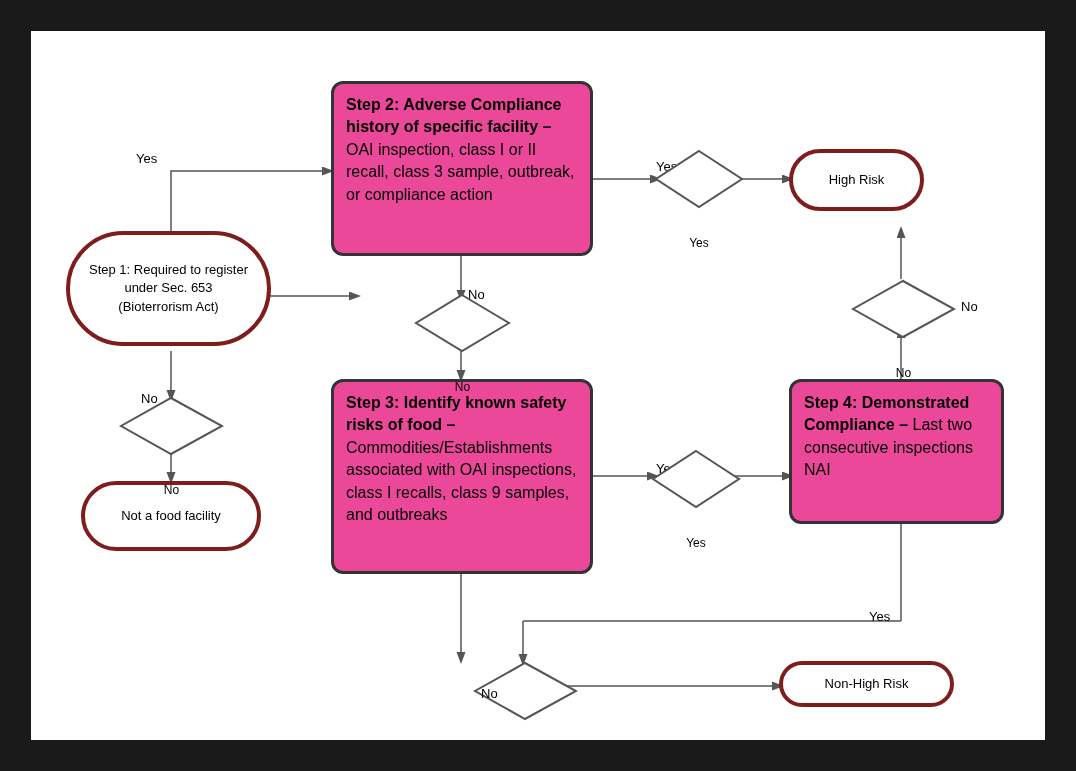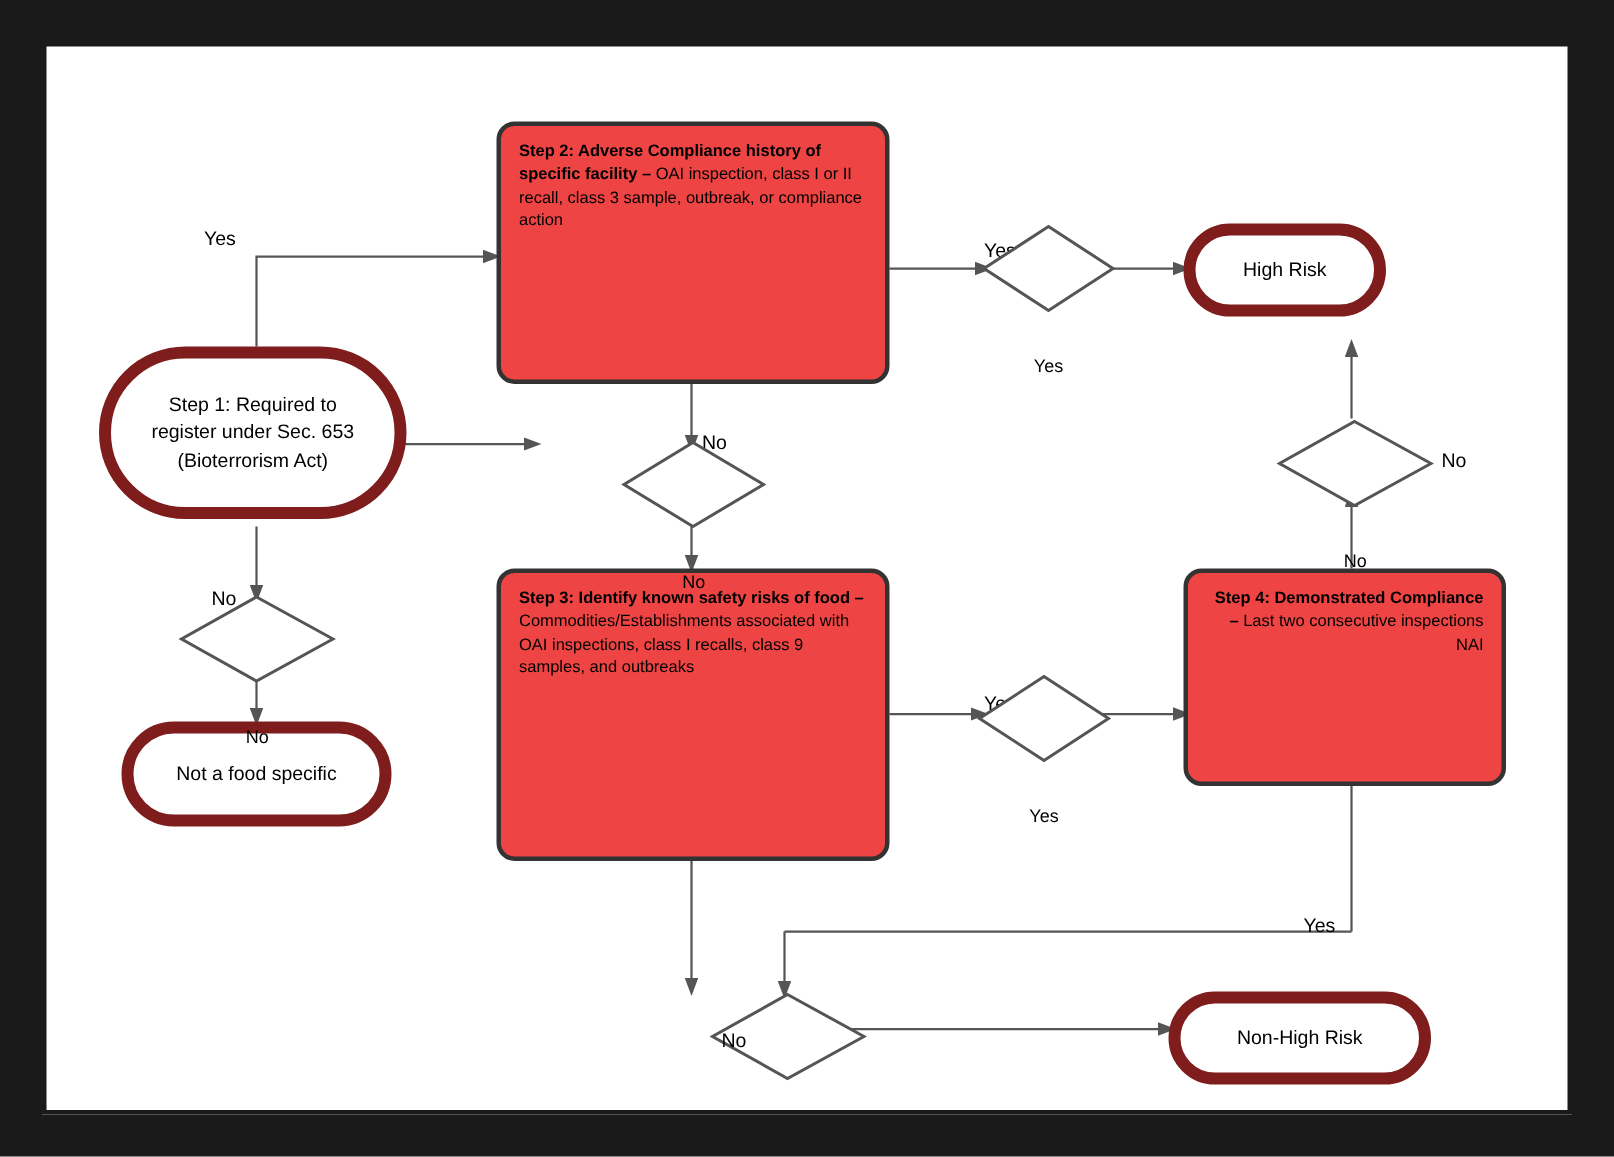--- a/index.html
+++ b/index.html
@@ -28,32 +28,32 @@
 
     
     .shape {
       position: absolute;
     }
 
     
     .box-rounded {
       border: 2px solid #333;
       border-radius: 12px;
-      background: #ef4444;
-      font-size: 11px;
+      background: #ec4899;
+      font-size: 16px;
       line-height: 1.4;
       padding: 10px 12px;
     }
     .box-rounded.thick {
       border-width: 3px;
     }
 
     
     .oval {
-      border: 8px solid #7f1d1d;
+      border: 4px solid #7f1d1d;
       border-radius: 50px;
       background: #fff;
       font-size: 13px;
       line-height: 1.4;
       padding: 10px 16px;
       text-align: center;
     }
 
     
     .diamond-container {
@@ -147,21 +147,21 @@
     </div>
 
     <div class="diamond-container" style="left:88px; top:365px; width:105px; height:60px;">
       <svg width="105" height="60" viewBox="0 0 105 60">
         <polygon points="52,2 103,30 52,58 2,30" fill="white" stroke="#555" stroke-width="2"></polygon>
       </svg>
       <div class="diamond-text" style="font-size:12px;">No</div>
     </div>
 
     <div class="shape oval" style="left:50px; top:450px; width:180px; height:70px; display:flex; align-items:center; justify-content:center; text-align:center; border-radius:40px;">
-      <span>Not a food specific</span>
+      <span>Not a food facility</span>
     </div>
 
     <div class="shape box-rounded thick" style="left:300px; top:50px; width:262px; height:175px;">
       <span><strong>Step 2: Adverse Compliance history of specific facility –</strong><span> OAI inspection, class I or II recall, class 3 sample, outbreak, or compliance action</span></span>
     </div>
 
     <div class="arrow-label" style="left:625px; top:128px;">
       <span>Yes</span>
     </div>
 
@@ -195,21 +195,21 @@
       <span>Yes</span>
     </div>
 
     <div class="diamond-container" style="left:620px; top:418px; width:90px; height:60px;">
       <svg width="90" height="60" viewBox="0 0 90 60">
         <polygon points="45,2 88,30 45,58 2,30" fill="white" stroke="#555" stroke-width="2"></polygon>
       </svg>
       <div class="diamond-text" style="font-size:12px;">Yes</div>
     </div>
 
-    <div class="shape box-rounded thick" style="left:758px; top:348px; width:215px; height:145px;text-align:right;">
+    <div class="shape box-rounded thick" style="left:758px; top:348px; width:215px; height:145px;">
       <span><strong>Step 4: Demonstrated Compliance –</strong><span> Last two consecutive inspections NAI</span></span>
     </div>
 
     <div class="diamond-container" style="left:820px; top=248px; left:820px; top:248px; width:105px; height:60px;">
       <svg width="105" height="60" viewBox="0 0 105 60">
         <polygon points="52,2 103,30 52,58 2,30" fill="white" stroke="#555" stroke-width="2"></polygon>
       </svg>
       <div class="diamond-text" style="font-size:12px;">No</div>
     </div>
 
@@ -221,21 +221,21 @@
       <svg width="105" height="60" viewBox="0 0 105 60">
         <polygon points="52,2 103,30 52,58 2,30" fill="white" stroke="#555" stroke-width="2"></polygon>
       </svg>
       <div class="diamond-text" style="font-size:12px;">No</div>
     </div>
 
     <div class="arrow-label" style="left:838px; top:578px;">
       <span>Yes</span>
     </div>
 
-    <div class="shape oval" style="left:748px; top:630px; width:175px; height:62px; display:flex; align-items:center; justify-content:center; text-align:center; border-radius:35px;">
+    <div class="shape oval" style="left:748px; top:630px; width:175px; height:46px; display:flex; align-items:center; justify-content:center; text-align:center; border-radius:35px;">
       <span>Non-High Risk</span>
     </div>
 
     <div class="arrow-label" style="left:450px; top:655px;">
       <span>No</span>
     </div>
 
   </div>
 </div>
 

